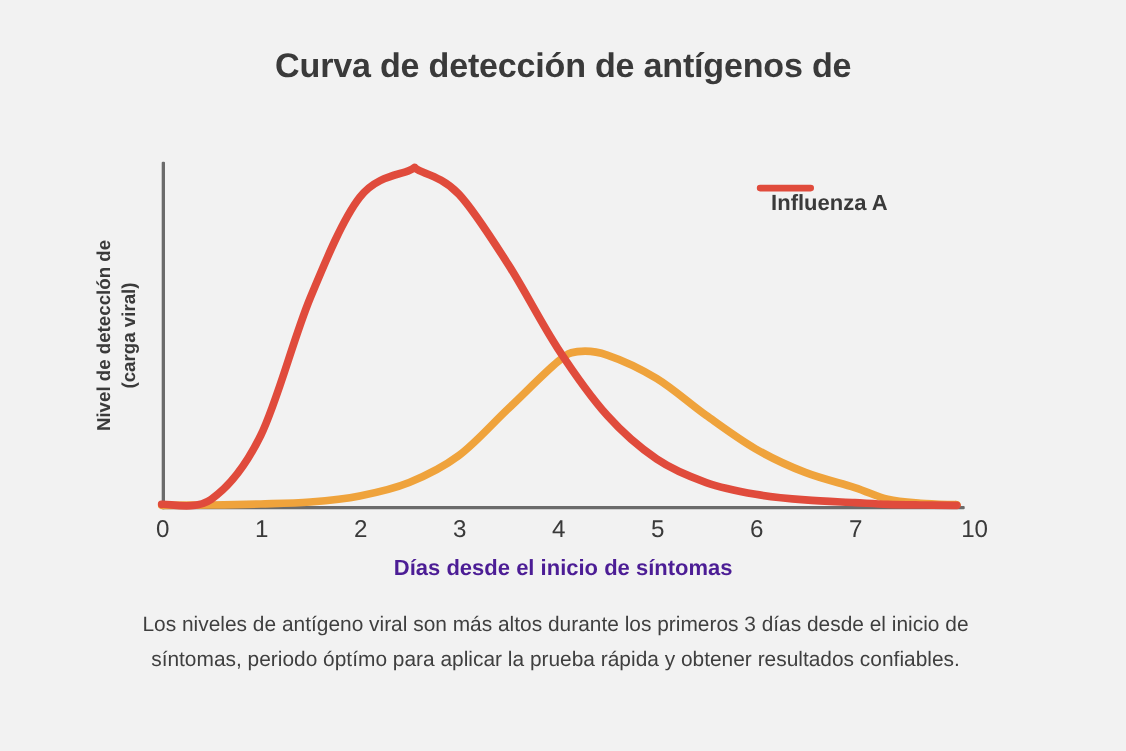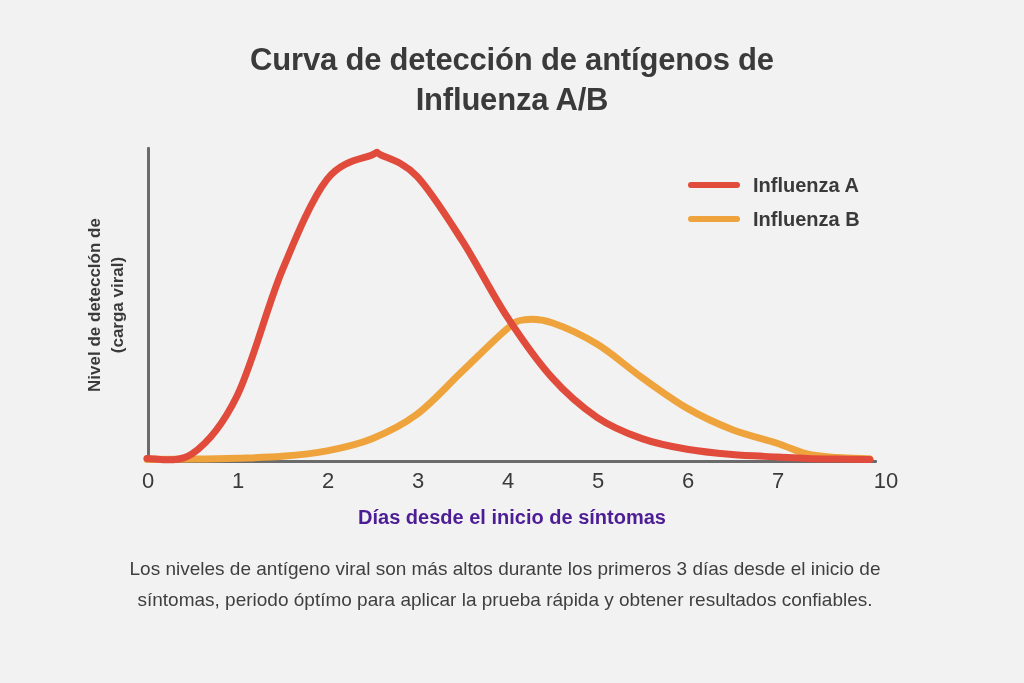--- a/index.html
+++ b/index.html
@@ -120,22 +120,23 @@
 
   
   .legend {
     position: absolute;
     left: 688px;
     top: 168px;
     width: 200px;
   }
   .legend-row {
     display: flex;
-    align-items: center;
+    align-items: flex-start;
     height: 34px;
+    flex-direction: column;
   }
   .legend-swatch {
     width: 52px;
     height: 6px;
     border-radius: 3px;
     flex: 0 0 auto;
   }
   .legend-label {
     margin-left: 13px;
     font-size: 20px;
@@ -156,31 +157,26 @@
     text-align: center;
   }
 </style>
 </head>
 <body>
 
 <div id="figure">
 
   <div class="chart-title">
     <span class="t-line">Curva de detección de antígenos de</span>
-    <span class="t-line">Influenza A/B</span>
   </div>
 
   <div class="legend">
     <div class="legend-row">
       <span class="legend-swatch" id="sw0" style="background: rgb(224, 75, 60);"></span>
       <span class="legend-label">Influenza A</span>
-    </div>
-    <div class="legend-row">
-      <span class="legend-swatch" id="sw1" style="background: rgb(239, 163, 60);"></span>
-      <span class="legend-label">Influenza B</span>
     </div>
   </div>
 
   <div class="axis-y"></div>
   <div class="axis-x"></div>
 
   <svg id="curves" viewBox="0 0 730 316" preserveAspectRatio="none">
     <path id="series-b-path" fill="none" stroke="#efa33c" stroke-width="7" stroke-linecap="round" stroke-linejoin="round" d="M 0.00 312.39 C 7.50 312.34, 30.00 312.29, 45.00 312.08 C 60.00 311.88, 75.00 311.63, 90.00 311.17 C 105.00 310.71, 120.00 310.56, 135.00 309.34 C 150.00 308.12, 165.00 306.80, 180.00 303.85 C 195.00 300.90, 210.00 297.75, 225.00 291.65 C 240.00 285.55, 255.00 278.43, 270.00 267.25 C 285.00 256.07, 300.00 238.78, 315.00 224.55 C 330.00 210.32, 349.50 190.49, 360.00 181.85 C 370.50 173.21, 370.50 173.72, 378.00 172.70 C 385.50 171.68, 393.00 171.68, 405.00 175.75 C 417.00 179.82, 435.00 187.95, 450.00 197.10 C 465.00 206.25, 480.00 219.97, 495.00 230.65 C 510.00 241.32, 525.00 252.51, 540.00 261.15 C 555.00 269.79, 570.00 276.65, 585.00 282.50 C 600.00 288.35, 617.50 292.16, 630.00 296.23 C 642.50 300.29, 650.00 304.51, 660.00 306.90 C 670.00 309.29, 680.00 309.75, 690.00 310.56 C 700.00 311.37, 714.67 311.58, 720.00 311.78 C 725.33 311.98, 721.67 311.78, 722.00 311.78"></path>
     <path id="series-a-path" fill="none" stroke="#e04b3c" stroke-width="7" stroke-linecap="round" stroke-linejoin="round" d="M 0.00 311.48 C 7.50 310.71, 30.00 317.32, 45.00 306.90 C 60.00 296.48, 75.00 279.45, 90.00 248.95 C 105.00 218.45, 120.00 159.99, 135.00 123.90 C 150.00 87.81, 165.00 51.72, 180.00 32.40 C 195.00 13.08, 216.00 12.07, 225.00 8.00 C 234.00 3.93, 226.50 4.44, 234.00 8.00 C 241.50 11.56, 256.50 15.12, 270.00 29.35 C 283.50 43.58, 300.00 70.02, 315.00 93.40 C 330.00 116.78, 345.00 146.78, 360.00 169.65 C 375.00 192.53, 390.00 213.87, 405.00 230.65 C 420.00 247.42, 435.00 260.13, 450.00 270.30 C 465.00 280.47, 480.00 286.31, 495.00 291.65 C 510.00 296.99, 525.00 299.68, 540.00 302.32 C 555.00 304.97, 570.00 306.24, 585.00 307.51 C 600.00 308.78, 617.50 309.29, 630.00 309.95 C 642.50 310.61, 650.00 311.12, 660.00 311.48 C 670.00 311.83, 680.00 311.93, 690.00 312.08 C 700.00 312.24, 714.67 312.34, 720.00 312.39 C 725.33 312.44, 721.67 312.39, 722.00 312.39"></path>
   </svg>

